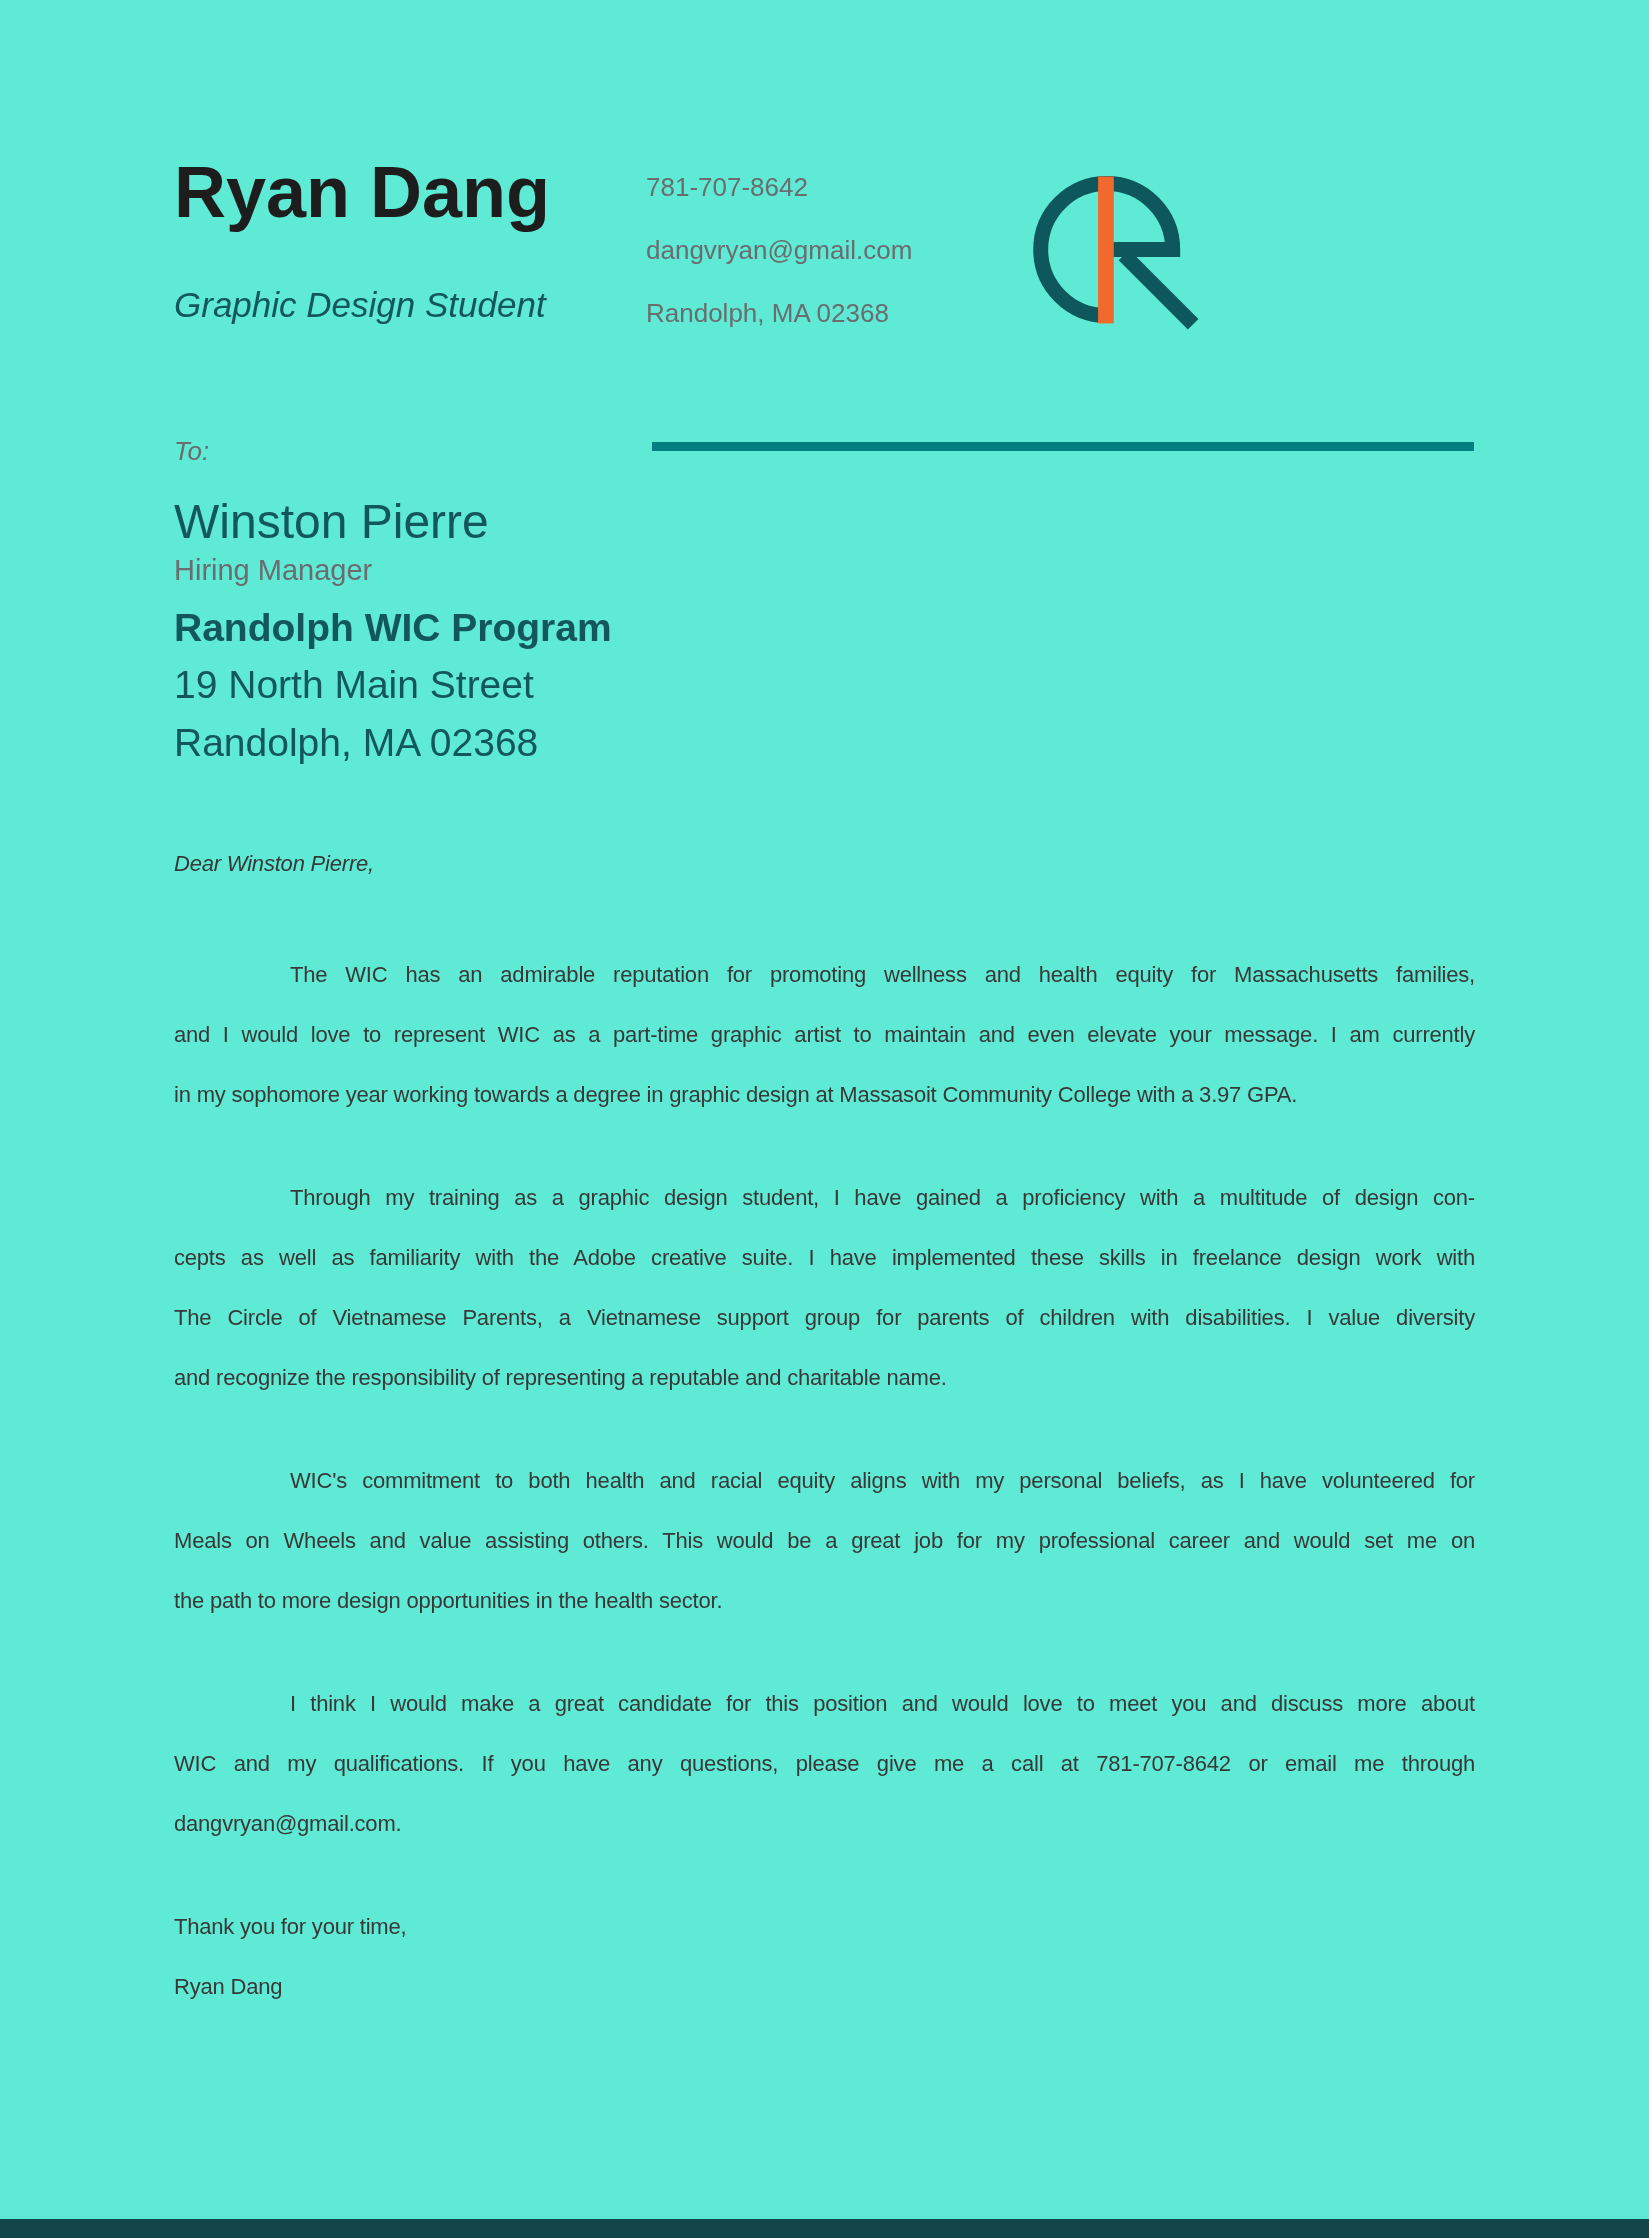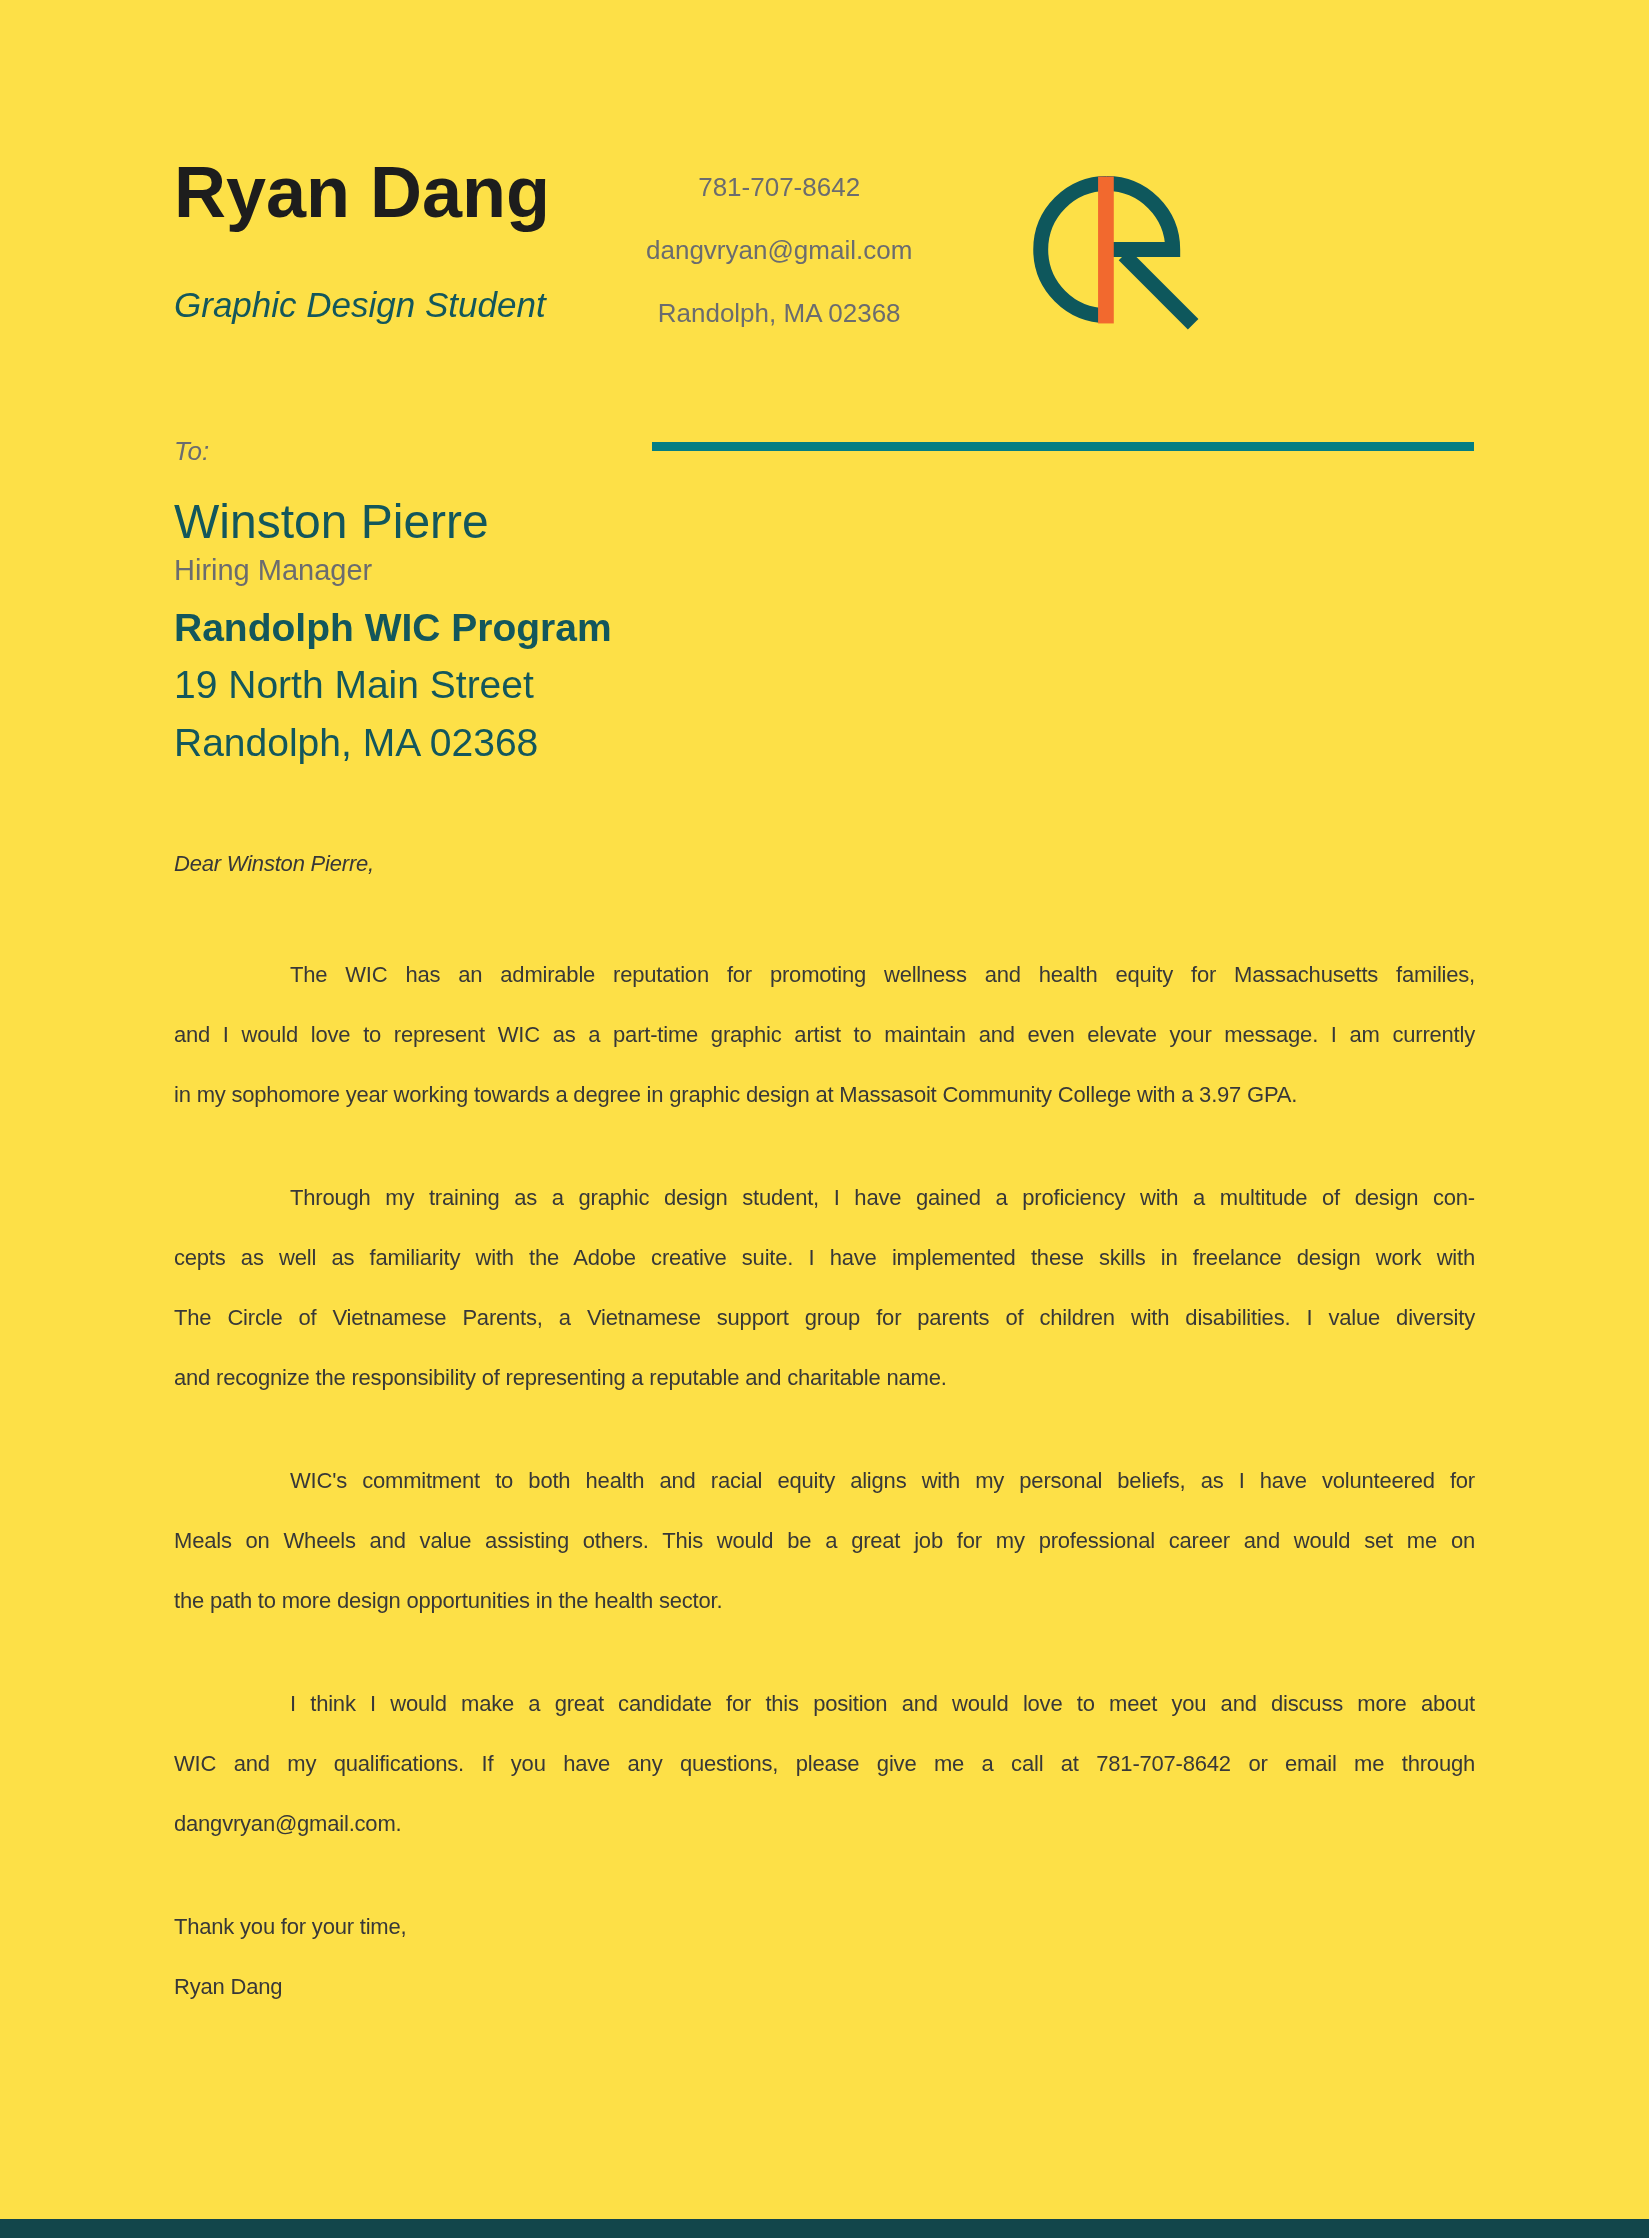--- a/index.html
+++ b/index.html
@@ -1,20 +1,20 @@
 <!DOCTYPE html>
 <html style="--name_text: #1d1d1d; --teal_text: #13575c; --teal_rule: #047e83; --orange: #f2692e; --gray_text: #6b6c6f; --body_text: #383838; --footer_bar: #12464b;font-size:12.6px"><head>
 <meta charset="utf-8">
 <style>
   html, body { margin: 0; padding: 0; background: #e8e8e8; }
   .page {
     position: relative;
     width: 1650px;
     height: 2239px;
-    background: #fde047;
+    background: #5eead4;
     overflow: hidden;
     font-family: "Liberation Sans", sans-serif;
   }
   .abs { position: absolute; }
 
   
   .name {
     left: 174px; top: 156px;
     font-size: 72px; line-height: 1; font-weight: 600;
     letter-spacing: 0px; color: var(--name_text);
@@ -22,21 +22,20 @@
   .job-title {
     left: 174px; top: 287px;
     font-size: 35px; line-height: 1; font-weight: 400;
     color: var(--teal_text);
     font-style: italic;
   }
   .contact {
     left: 646px; top: 156px;
     font-size: 26px; line-height: 63px;
     color: var(--gray_text);
-    text-align: center;
   }
   .logo { left: 1024px; top: 171px; width: 189px; height: 165px; }
 
   .rule {
     left: 652px; top: 442px;
     width: 822px; height: 8.6px;
     background: var(--teal_rule);
   }
 
   

